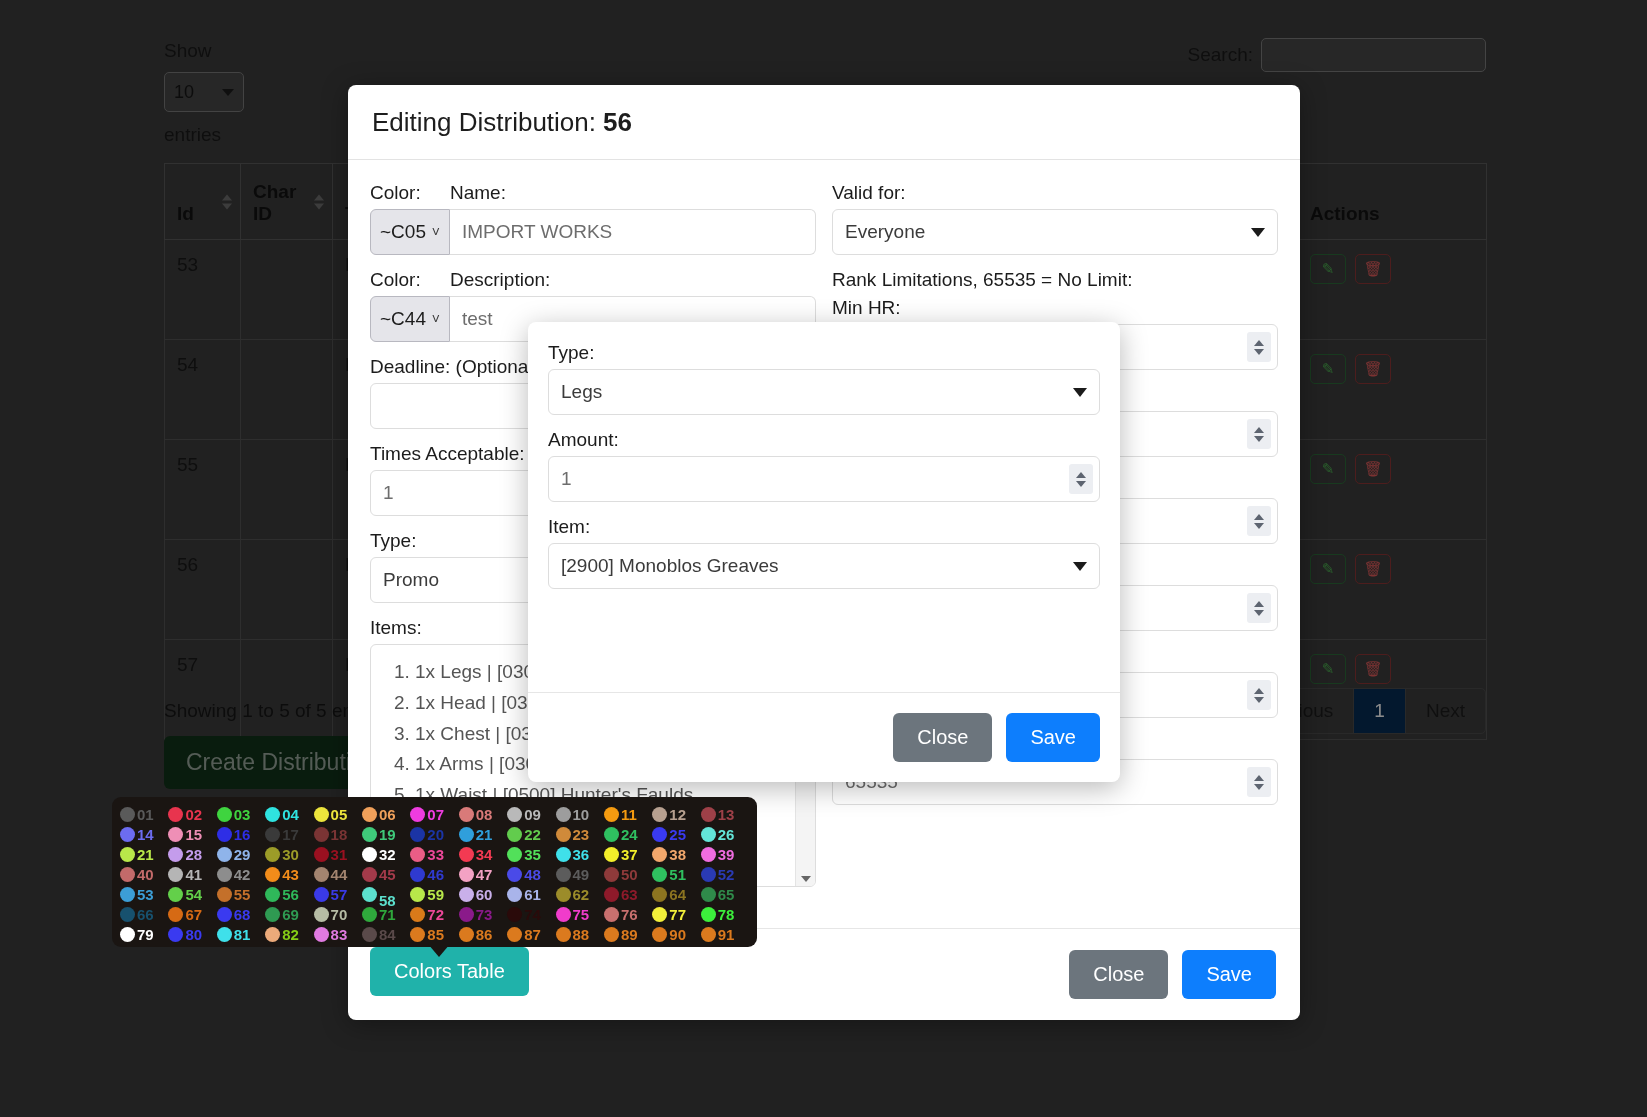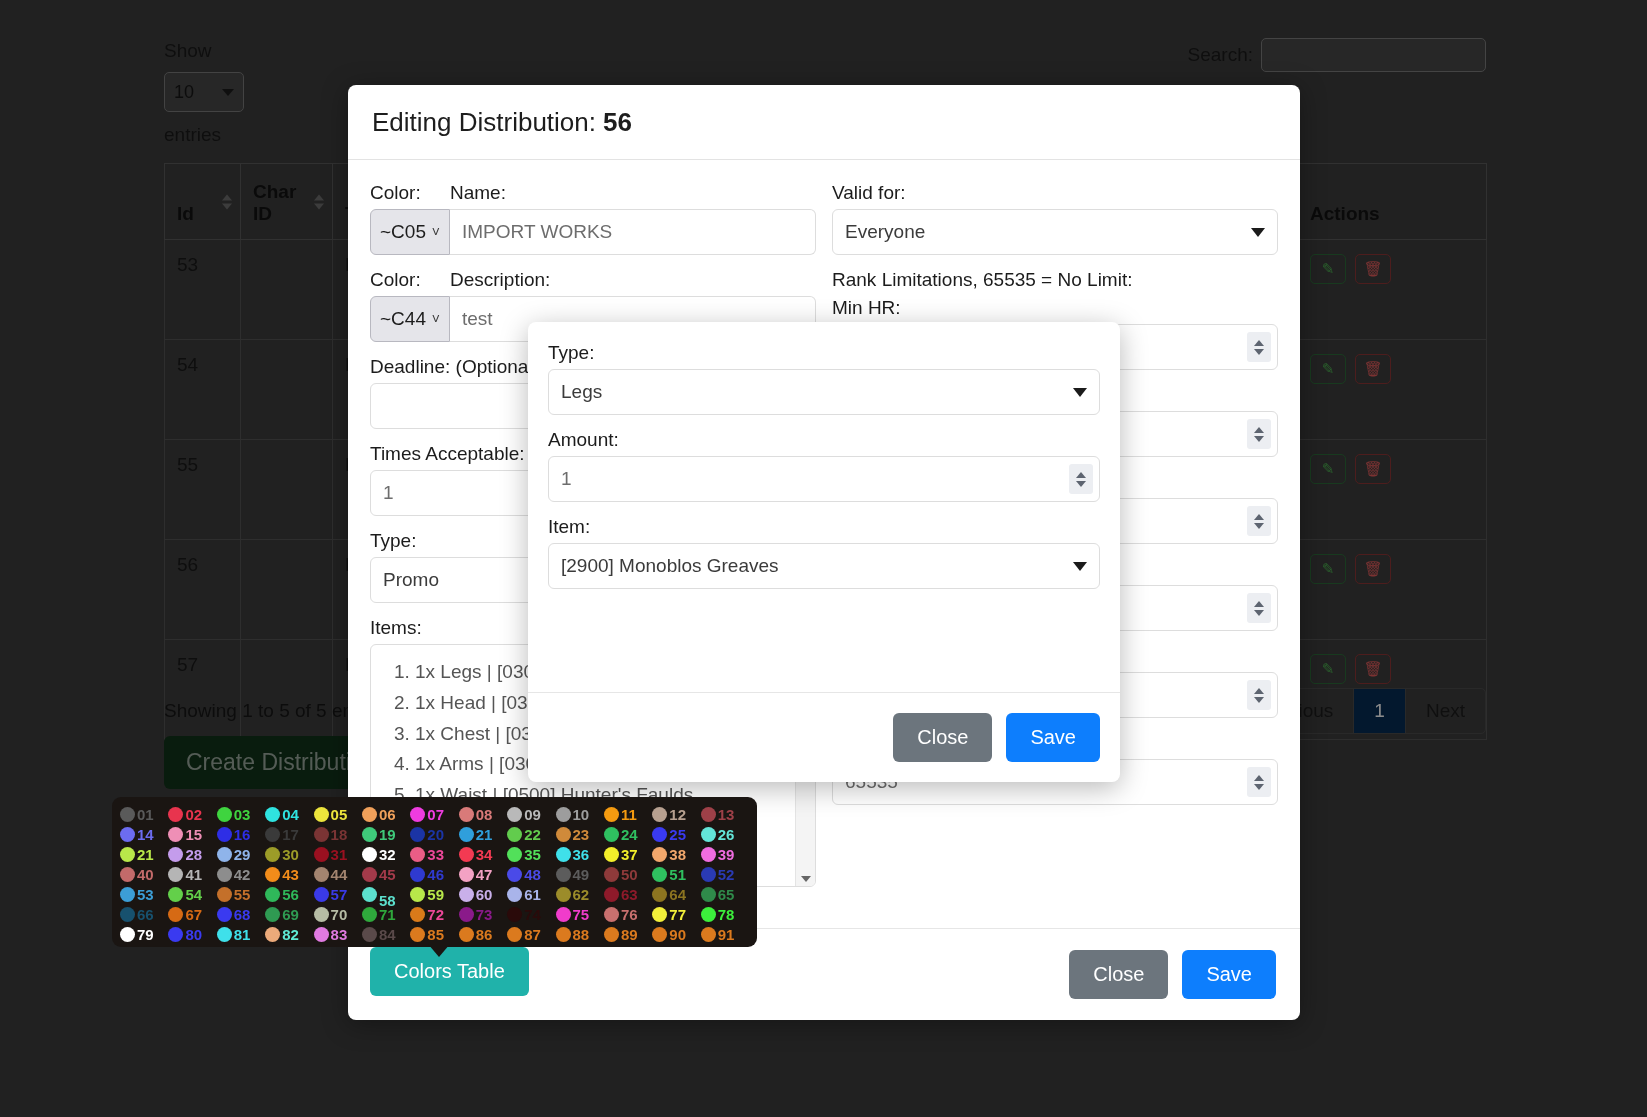--- a/index.html
+++ b/index.html
@@ -925,21 +925,21 @@
       <div class="pcell">
         <span class="dot" style="background: rgb(58, 58, 240);"></span>
         <span style="color: rgb(58, 58, 240);">80</span>
       </div>
       <div class="pcell">
         <span class="dot" style="background: rgb(63, 224, 234);"></span>
         <span style="color: rgb(63, 224, 234);">81</span>
       </div>
       <div class="pcell">
         <span class="dot" style="background: rgb(236, 170, 122);"></span>
-        <span style="color: #5eead4; text-align: right;">82</span>
+        <span style="color: #84cc16; text-align: right;">82</span>
       </div>
       <div class="pcell">
         <span class="dot" style="background: rgb(224, 122, 224);"></span>
         <span style="color: rgb(224, 122, 224);">83</span>
       </div>
       <div class="pcell">
         <span class="dot" style="background: rgb(90, 74, 74);"></span>
         <span style="color: rgb(90, 74, 74);">84</span>
       </div>
       <div class="pcell">

